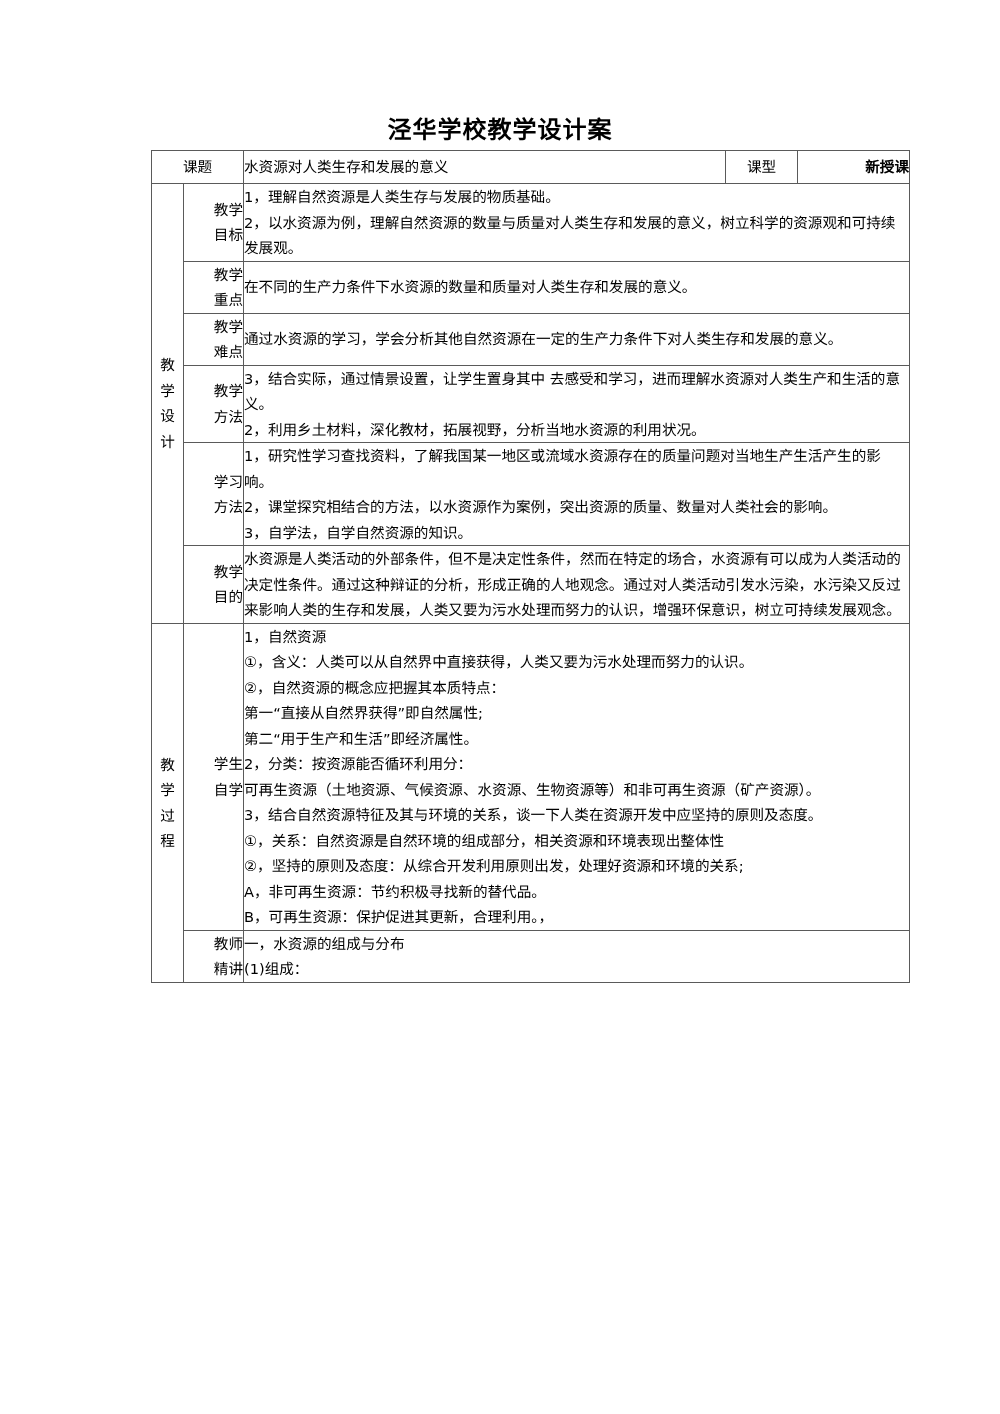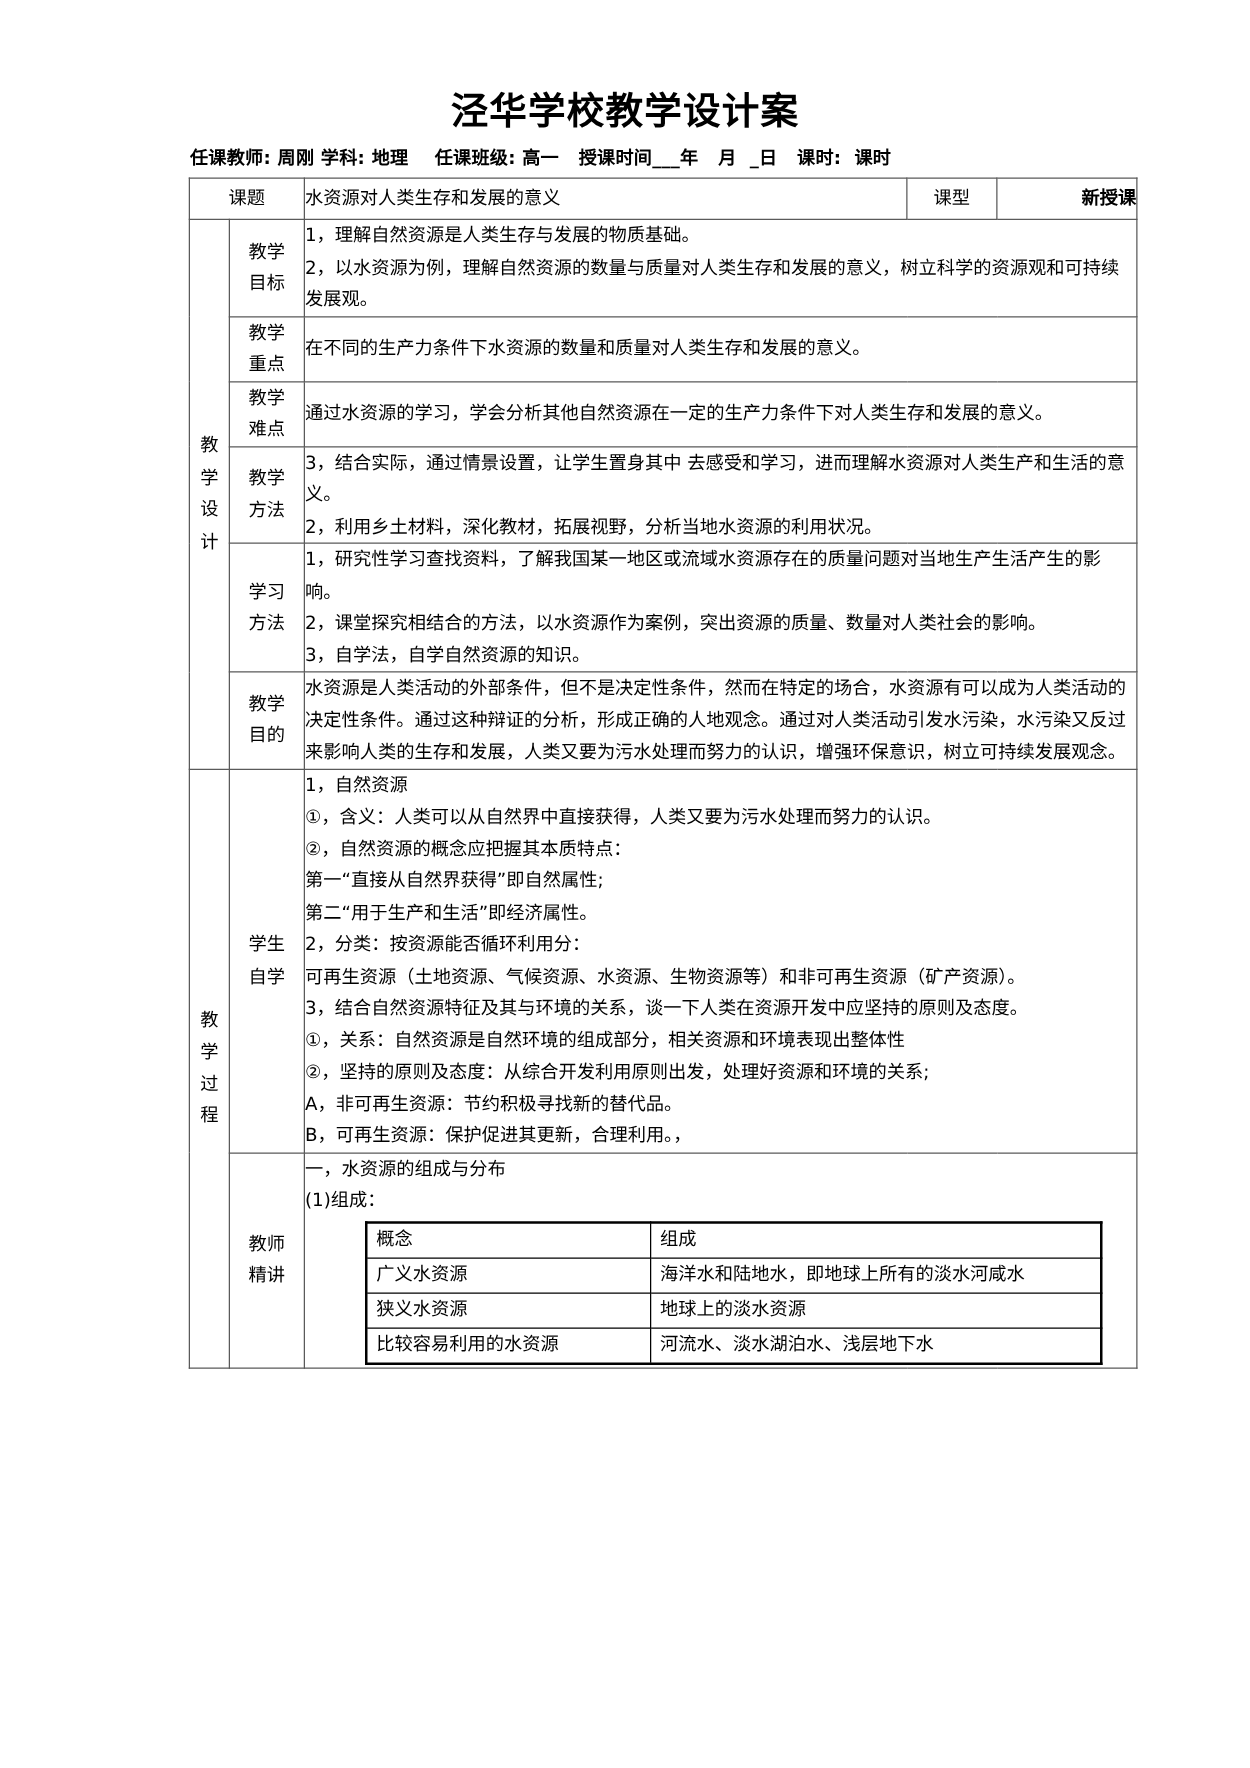--- a/index.html
+++ b/index.html
@@ -12,25 +12,25 @@
     overflow:hidden;
   }
   .page{
     position:relative;
     width:1000px;height:1414px;
     box-sizing:border-box;
     padding:0;
   }
   .doc-title{
     text-align:center;
-    font-size:30px;
+    font-size:24px;
     font-weight:bold;
     letter-spacing:1px;
     margin:0;
-    padding-top:70px;
+    padding-top:110px;
     line-height:40px;
     font-family:"DejaVu Sans","Liberation Sans",sans-serif;
   }
   .meta-line{
     margin:0;
     padding:8px 0 6px 152px;
     font-size:14.5px;
     font-weight:bold;
     line-height:18px;
     letter-spacing:0.2px;
@@ -60,21 +60,21 @@
     line-height:26px;
     letter-spacing:0px;
   }
   td.vlabel .vstack{
     display:block;
     writing-mode:horizontal-tb;
   }
   td.vlabel .vstack span{display:block;}
   td.rlabel{
     width:60px;
-    text-align:center;
+    text-align:right;
     vertical-align:middle;
     font-size:15px;
     line-height:25px;
   }
   td.rlabel span{display:block;}
   td.body{
     padding:2px 6px 3px 8px;
     text-align:left;
     vertical-align:top;
   }
@@ -112,21 +112,20 @@
   table.nested td.c1{width:215px;}
   table.nested td.c2{width:auto;}
 </style>
 </head>
 <body>
 
 <div class="page">
 
   <h1 class="doc-title">泾华学校教学设计案</h1>
 
-  <p class="meta-line">任课教师: 周刚 学科: 地理    任课班级: 高一   授课时间___年   月  _日   课时:  课时</p>
 
   <table class="main">
     <colgroup>
       <col style="width:32px">
       <col style="width:60px">
       <col>
       <col style="width:72px">
       <col style="width:112px">
     </colgroup>
     <tbody>
@@ -242,40 +241,18 @@
       <tr>
         <td class="rlabel">
             <span>教师</span>
             <span>精讲</span>
           </td>
         <td class="body" colspan="3">
           <div>
               <p>一，水资源的组成与分布</p>
               <p>(1)组成：</p>
             </div>
-          <div class="nested-wrap">
-            <table class="nested">
-              <tbody>
-                  <tr>
-                    <td class="c1">概念</td>
-                    <td class="c2">组成</td>
-                  </tr>
-                  <tr>
-                    <td class="c1">广义水资源</td>
-                    <td class="c2">海洋水和陆地水，即地球上所有的淡水河咸水</td>
-                  </tr>
-                  <tr>
-                    <td class="c1">狭义水资源</td>
-                    <td class="c2">地球上的淡水资源</td>
-                  </tr>
-                  <tr>
-                    <td class="c1">比较容易利用的水资源</td>
-                    <td class="c2">河流水、淡水湖泊水、浅层地下水</td>
-                  </tr>
-                </tbody>
-            </table>
-          </div>
         </td>
       </tr>
 
     </tbody>
   </table>
 </div>
 
 </body></html>

